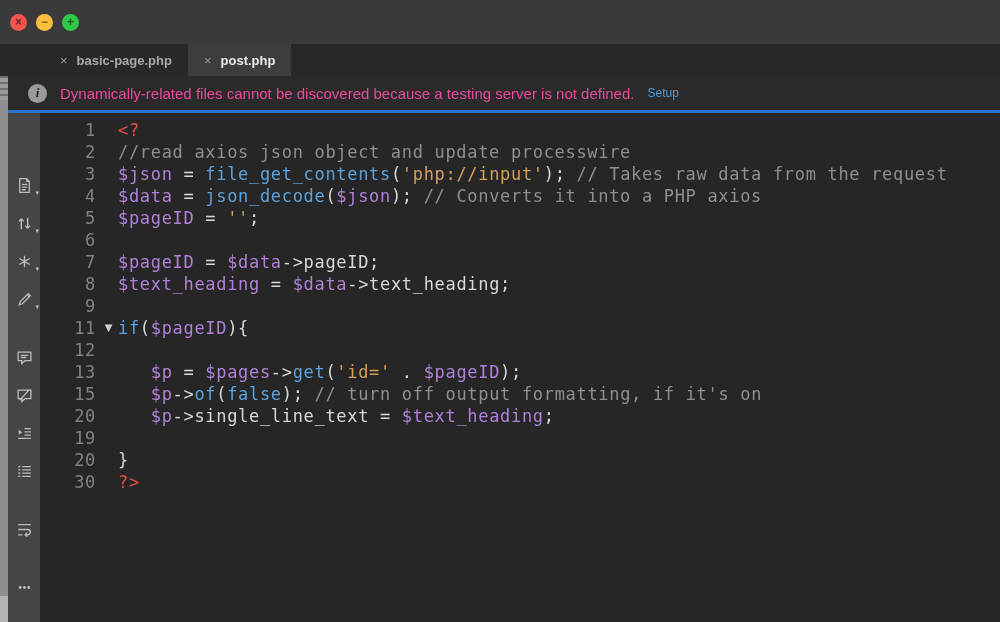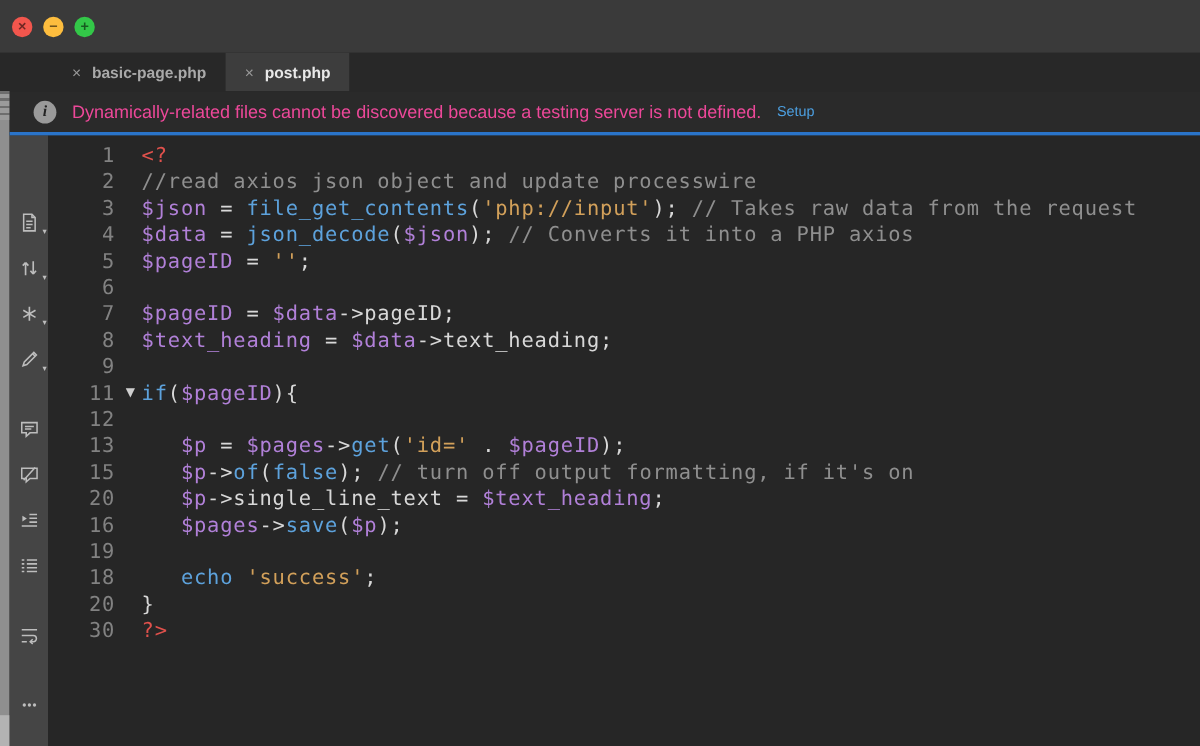--- a/index.html
+++ b/index.html
@@ -192,23 +192,21 @@
               <div class="line"><span class="lnum">5</span><span class="fold"></span><span class="code"><span class="tok-v">$pageID</span><span class="tok-p"> = </span><span class="tok-s">''</span><span class="tok-p">;</span></span></div>
               <div class="line"><span class="lnum">6</span><span class="fold"></span><span class="code"></span></div>
               <div class="line"><span class="lnum">7</span><span class="fold"></span><span class="code"><span class="tok-v">$pageID</span><span class="tok-p"> = </span><span class="tok-v">$data</span><span class="tok-p">-&gt;pageID;</span></span></div>
               <div class="line"><span class="lnum">8</span><span class="fold"></span><span class="code"><span class="tok-v">$text_heading</span><span class="tok-p"> = </span><span class="tok-v">$data</span><span class="tok-p">-&gt;text_heading;</span></span></div>
               <div class="line"><span class="lnum">9</span><span class="fold"></span><span class="code"></span></div>
               <div class="line"><span class="lnum">11</span><span class="fold">▼</span><span class="code"><span class="tok-k">if</span><span class="tok-p">(</span><span class="tok-v">$pageID</span><span class="tok-p">){</span></span></div>
               <div class="line"><span class="lnum">12</span><span class="fold"></span><span class="code"></span></div>
               <div class="line"><span class="lnum">13</span><span class="fold"></span><span class="code"><span class="tok-p">   </span><span class="tok-v">$p</span><span class="tok-p"> = </span><span class="tok-v">$pages</span><span class="tok-p">-&gt;</span><span class="tok-f">get</span><span class="tok-p">(</span><span class="tok-s">'id='</span><span class="tok-p"> . </span><span class="tok-v">$pageID</span><span class="tok-p">);</span></span></div>
               <div class="line"><span class="lnum">15</span><span class="fold"></span><span class="code"><span class="tok-p">   </span><span class="tok-v">$p</span><span class="tok-p">-&gt;</span><span class="tok-f">of</span><span class="tok-p">(</span><span class="tok-k">false</span><span class="tok-p">); </span><span class="tok-c">// turn off output formatting, if it's on</span></span></div>
               <div class="line"><span class="lnum">20</span><span class="fold"></span><span class="code"><span class="tok-p">   </span><span class="tok-v">$p</span><span class="tok-p">-&gt;single_line_text = </span><span class="tok-v">$text_heading</span><span class="tok-p">;</span></span></div>
-              <div class="line"><span class="lnum">16</span><span class="fold"></span><span class="code"><span class="tok-p">   </span><span class="tok-v">$pages</span><span class="tok-p">-&gt;</span><span class="tok-f">save</span><span class="tok-p">(</span><span class="tok-v">$p</span><span class="tok-p">);</span></span></div>
               <div class="line"><span class="lnum">19</span><span class="fold"></span><span class="code"></span></div>
-              <div class="line"><span class="lnum">18</span><span class="fold"></span><span class="code"><span class="tok-p">   </span><span class="tok-k">echo</span><span class="tok-p"> </span><span class="tok-s">'success'</span><span class="tok-p">;</span></span></div>
               <div class="line"><span class="lnum">20</span><span class="fold"></span><span class="code"><span class="tok-p">}</span></span></div>
               <div class="line"><span class="lnum">30</span><span class="fold"></span><span class="code"><span class="tok-t">?&gt;</span></span></div>
             </div>
         </div>
       </div>
 
     </div>
   </div>
 </div>
 

